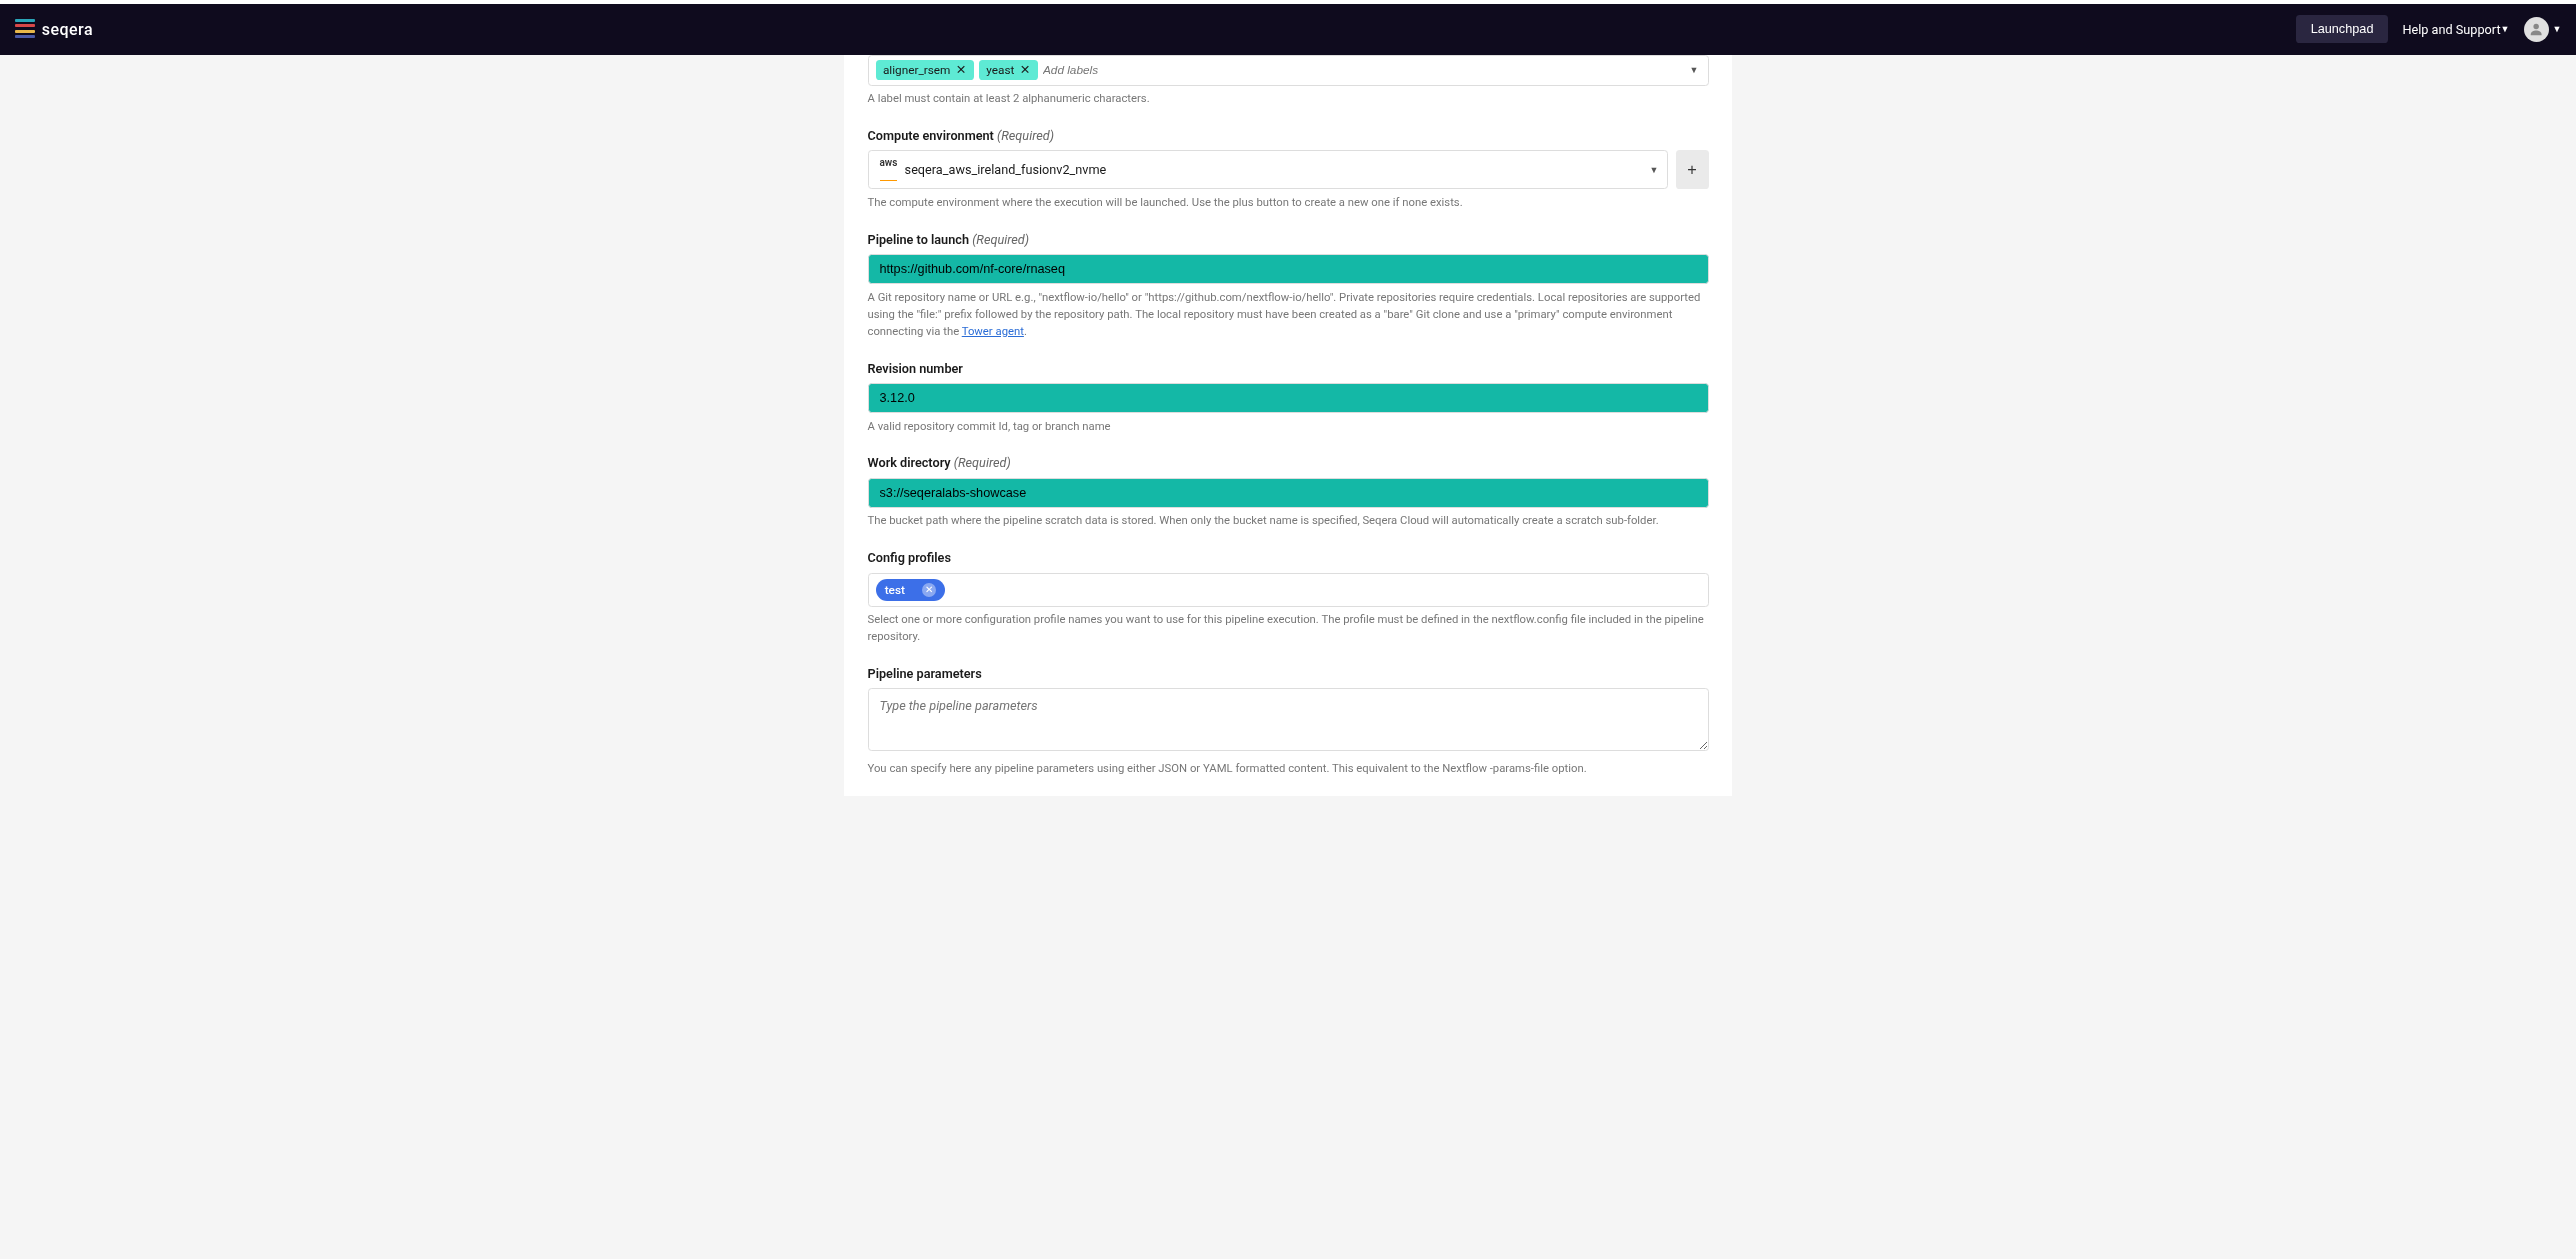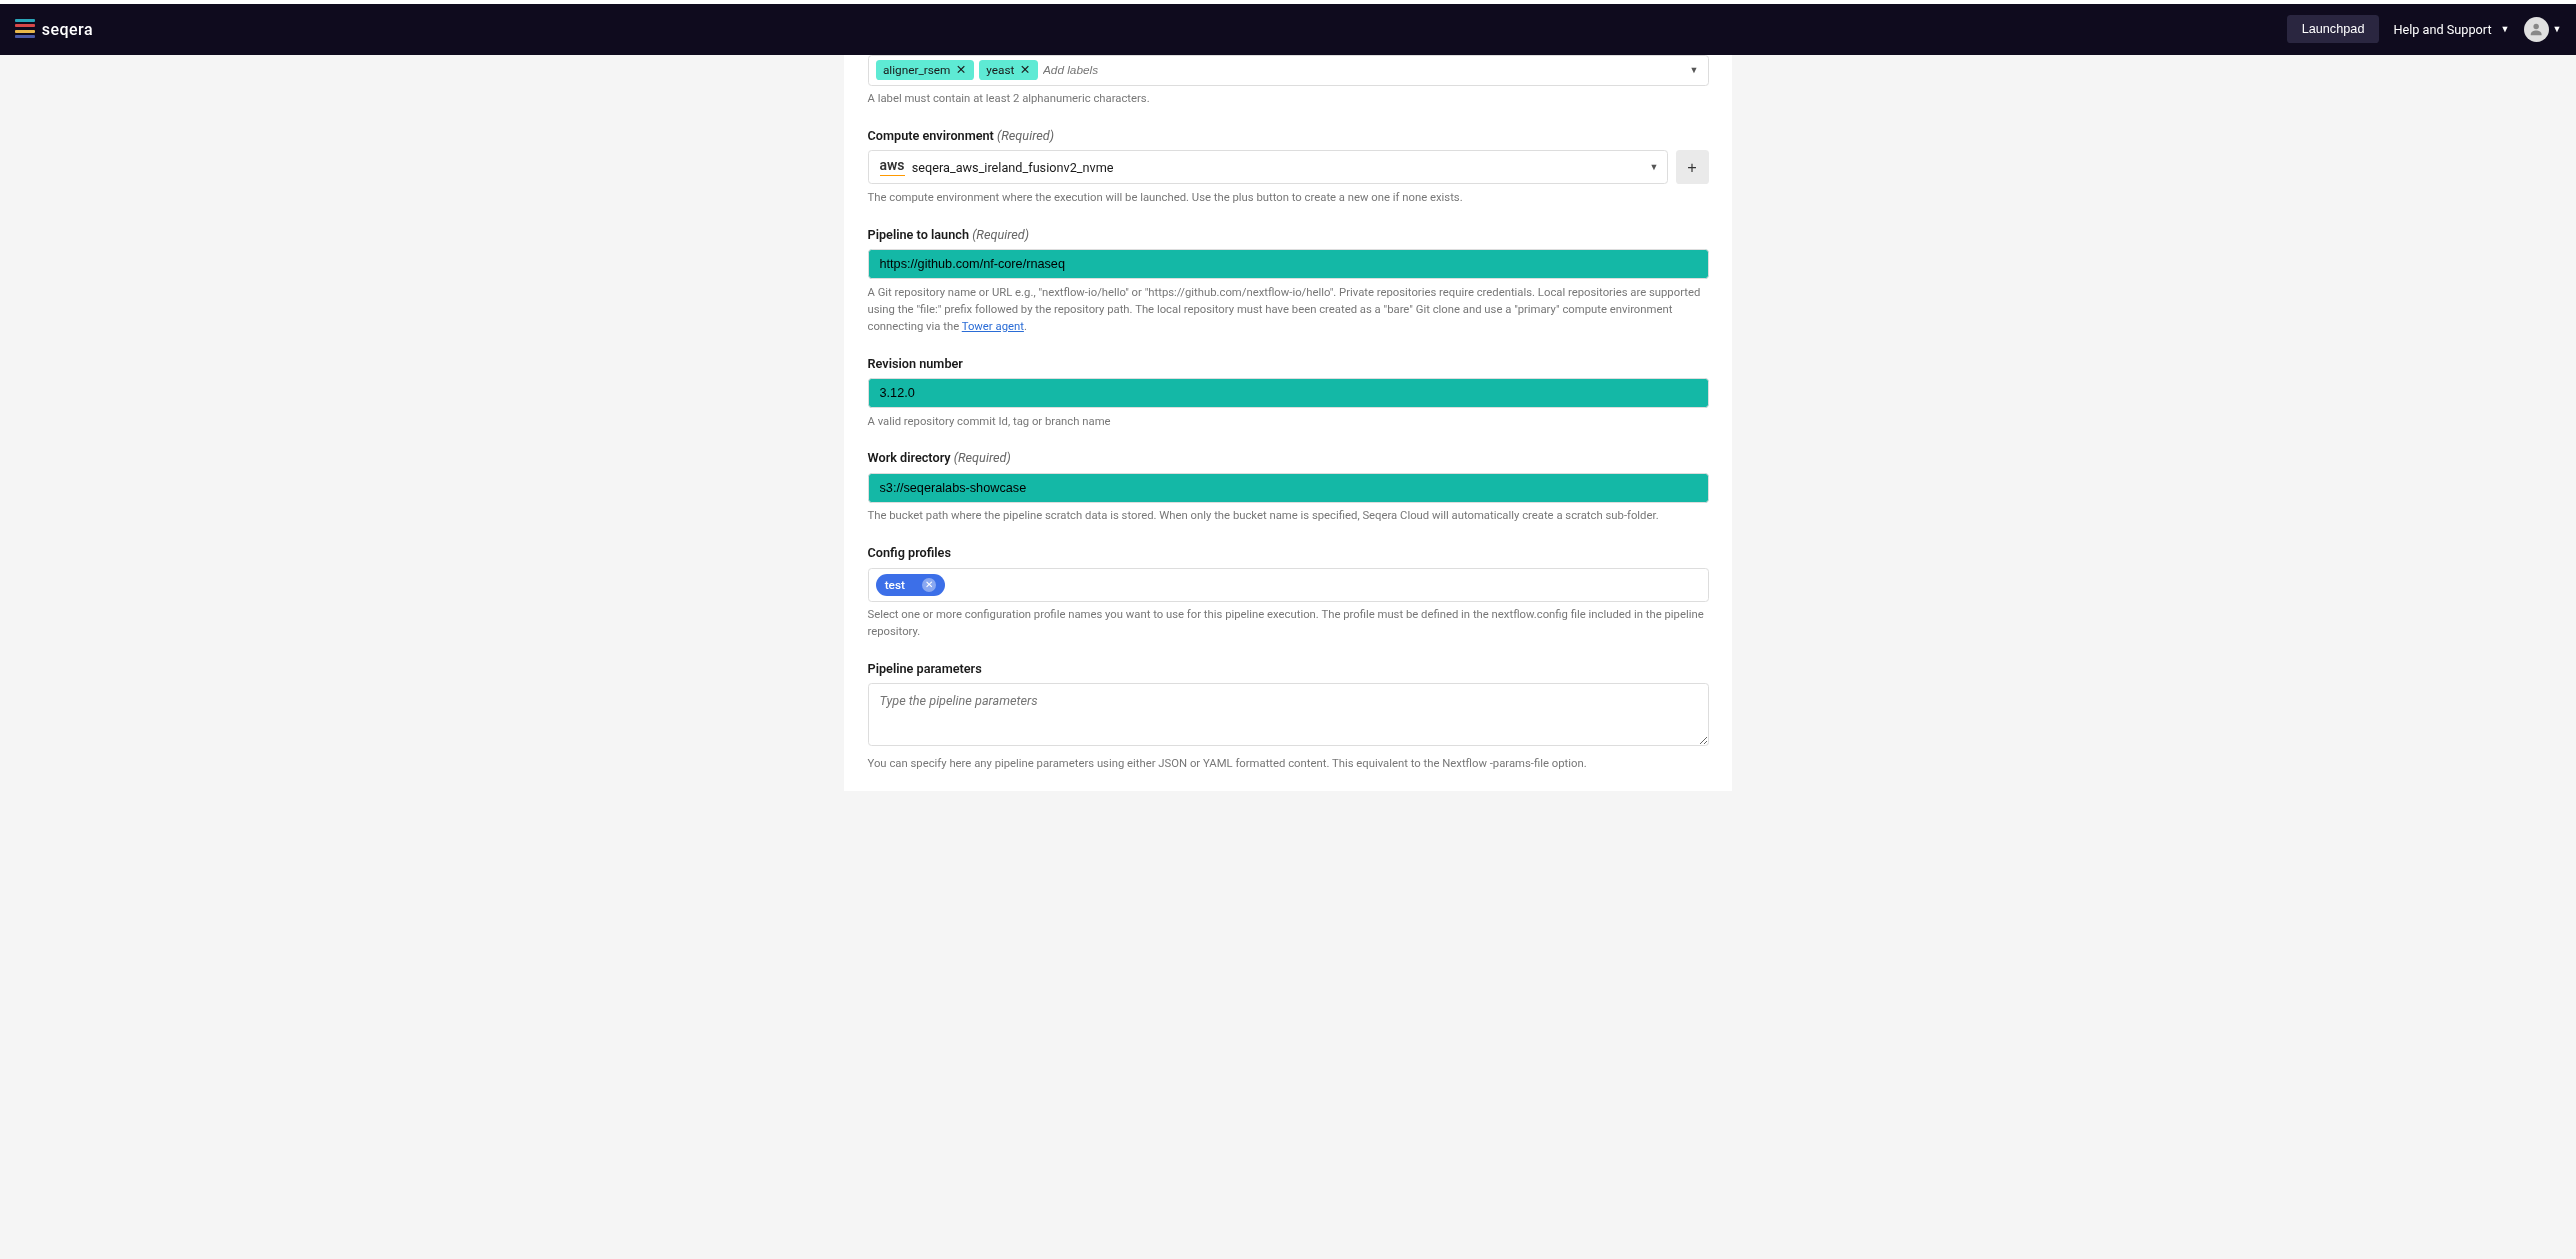--- a/index.html
+++ b/index.html
@@ -59,21 +59,21 @@
       padding: 7.2px 14.5px;
       border-radius: 3.6px;
       font-size: 12.7px;
       cursor: pointer;
     }
     .help-support {
       color: #fff;
       font-size: 12.7px;
       display: flex;
       align-items: center;
-      gap: 9px;
+      gap: 0;
       cursor: pointer;
     }
     .avatar {
       width: 25px;
       height: 25px;
       border-radius: 50%;
       background: #e0e0e0;
       display: flex;
       align-items: center;
       justify-content: center;
@@ -174,25 +174,25 @@
       border-radius: 3.6px;
       padding: 7.2px 11px;
       display: flex;
       align-items: center;
       gap: 7.2px;
       position: relative;
       font-size: 12.7px;
       background: #fff;
     }
     .aws-badge {
-      font-size: 14px;
+      font-size: 10px;
       font-weight: 600;
       color: #333;
       border-bottom: 1.8px solid #ff9900;
-      padding-bottom: 3px;
+      padding-bottom: 12px;
       line-height: 1;
     }
     .plus-btn {
       background: #eaeaea;
       border: none;
       border-radius: 3.6px;
       width: 33px;
       font-size: 16.3px;
       cursor: pointer;
       color: #333;

